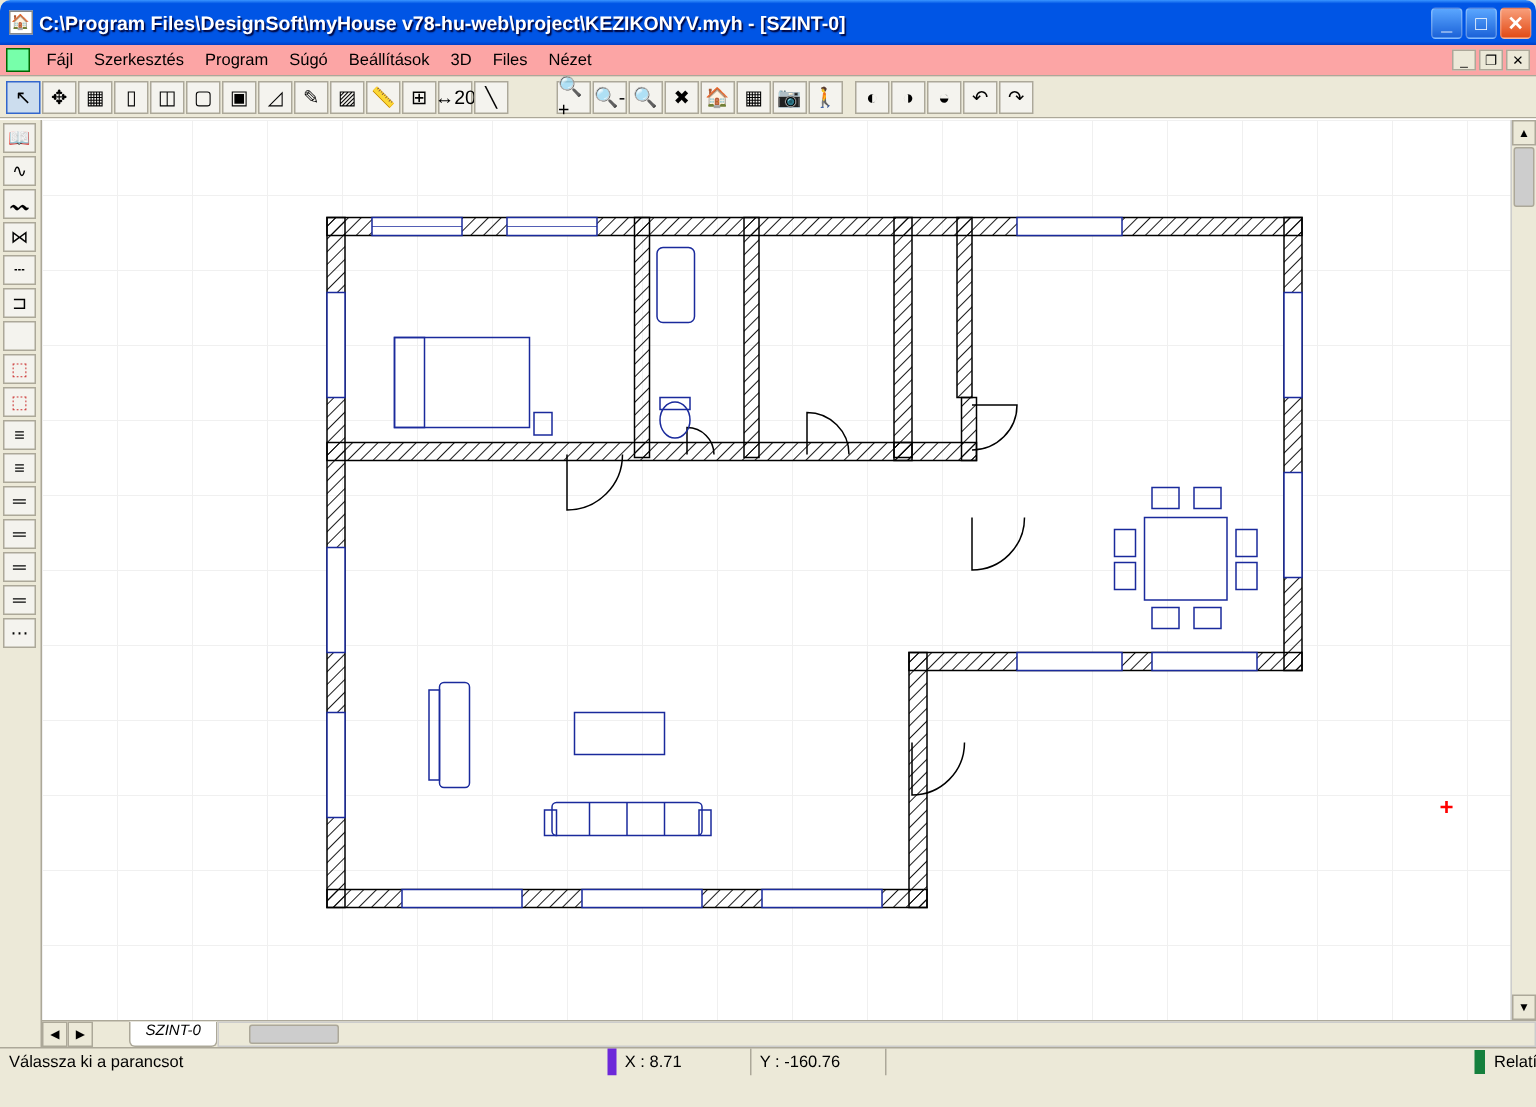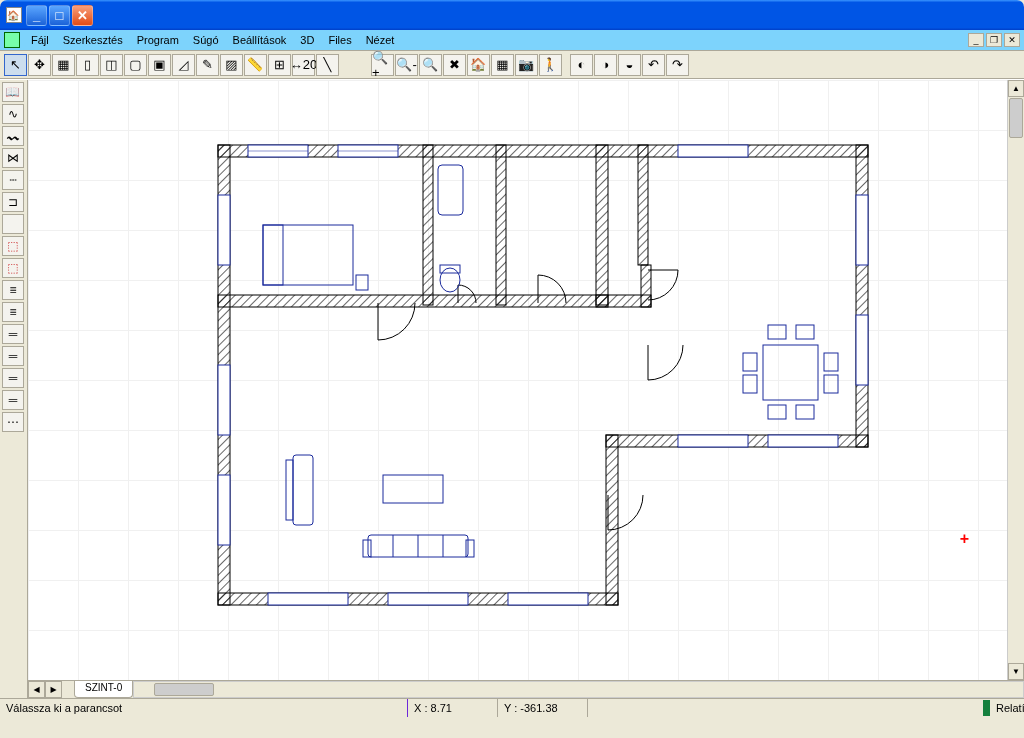--- a/index.html
+++ b/index.html
@@ -8,21 +8,21 @@
   
   .titlebar { height: 30px; background: linear-gradient(to bottom, #3a95ff 0%, #0055e5 8%, #0055e5 92%, #003ec7 100%); display: flex; align-items: center; color: #fff; font-weight: bold; padding: 0 3px 0 6px; font-size: 13px; border-radius: 7px 7px 0 0; }
   .titlebar .app-icon { width: 16px; height: 16px; background: #fff; border: 1px solid #888; margin-right: 4px; display:flex; align-items:center; justify-content:center; font-size:10px;}
   .titlebar .title-text { flex: 1; text-shadow: 1px 1px 1px #003; }
   .win-btns { display: flex; gap: 2px; }
   .win-btn { width: 21px; height: 21px; border-radius: 3px; border: 1px solid #fff4; display:flex; align-items:center; justify-content:center; font-weight:bold; color:#fff; }
   .win-min, .win-max { background: linear-gradient(to bottom, #5aa6ff, #1b62d8); }
   .win-close { background: linear-gradient(to bottom, #f89e7a, #e24b16); }
 
   
-  .menubar { height: 20px; background: #7dd3fc; display: flex; align-items: center; padding: 10px 4px; border-bottom: 1px solid #aca899; }
+  .menubar { height: 20px; background: #fca5a5; display: flex; align-items: center; padding: 10px 4px; border-bottom: 1px solid #aca899; }
   .menubar .m-icon { width:16px; height:16px; background:#7fa; border:1px solid #060; margin-right:4px;}
   .menu-item { padding: 2px 7px; cursor: default; }
   .mdi-btns { margin-left:auto; display:flex; gap:2px;}
   .mdi-btn { width:16px; height:14px; border:1px solid #aca899; background:#ece9d8; font-size:9px; display:flex; align-items:center; justify-content:center;}
 
   
   .toolbar { height: 28px; background: #ece9d8; border-bottom: 1px solid #aca899; display:flex; align-items:center; padding: 2px 4px; gap:1px;}
   .tbtn { width:23px; height:22px; border:1px solid #aca899; background:#f4f3ee; display:flex; align-items:center; justify-content:center; font-size:13px; cursor:default;}
   .tbtn.sel { background: #cde; border-color: #36c;}
   .tsep { width: 6px; }
@@ -45,39 +45,40 @@
   .vscroll .thumb{position:absolute;left:1px;right:1px;top:18px;height:40px;background:#cdcdcd;border:1px solid #aca899;border-radius:2px;}
 
   
   .plan { position:absolute; left:180px; top:55px; }
   .plan svg { overflow:visible; }
 
   
   .bottom-strip { height:18px; background:#ece9d8; border-top:1px solid #aca899; display:flex; align-items:stretch;}
   .hscroll { width:40px; display:flex;}
   .hscroll .hbtn{width:17px;border:1px solid #aca899;background:#ece9d8;display:flex;align-items:center;justify-content:center;font-size:8px;}
-  .sheet-tab { padding:1px 10px; background:#fff; border:1px solid #aca899; border-top:none; border-radius:0 0 4px 4px; margin-left:6px; font-size:10px;}
+  .sheet-tab { padding:1px 10px; background:#fff; border:1px solid #aca899; border-top:none; border-radius:0 0 4px 4px; margin-left:18px; font-size:10px;font-style:italic;}
   .hscroll-track{flex:1;background:#ece9d8;border:1px solid #ccc;position:relative;}
   .hscroll-track .hthumb{position:absolute;left:20px;width:60px;top:1px;bottom:1px;background:#cdcdcd;border:1px solid #aca899;border-radius:2px;}
 
   
   .statusbar { height:19px; background:#ece9d8; border-top:1px solid #aca899; display:flex; align-items:center; font-size:11px;}
   .status-cell { padding:2px 6px; border-right:1px solid #aca899; height:100%; display:flex; align-items:center;}
-  .status-main { flex:1; border-right:1px solid #6d28d9;}
+  .status-main { flex:1; border-right:6px solid #6d28d9;}
   .status-coord { width:90px;}
   .status-relativ { margin-left:auto; border-left:7px solid #15803d; width:41px; padding:2px 6px; text-align:right;}
 
   .cross { position:absolute; right:55px; top:450px; color:red; font-size:16px; font-weight:bold;}
 
 </style>
 </head>
 <body>
 
 <div class="titlebar">
   <div class="app-icon">🏠</div>
+  <div class="title-text">C:\Program Files\DesignSoft\myHouse v78-hu-web\project\KEZIKONYV.myh - [SZINT-0]</div>
   <div class="win-btns">
     <div class="win-btn win-min">_</div>
     <div class="win-btn win-max">□</div>
     <div class="win-btn win-close">✕</div>
   </div>
 </div>
 
 <div class="menubar">
   <div class="m-icon"></div>
   <div class="menu-item"><span>Fájl</span></div>
@@ -270,17 +271,17 @@
     </div>
   </div>
 </div>
 
 <div class="statusbar">
   <div class="status-cell status-main">Válassza ki a parancsot</div>
   <div class="status-cell status-coord">
     <span>X :</span>&nbsp;<span>8.71</span>
   </div>
   <div class="status-cell status-coord">
-    <span>Y :</span>&nbsp;<span>-361.38</span>
+    <span>Y :</span>&nbsp;<span>-160.76</span>
   </div>
   <div style="flex:1"></div>
   <div class="status-relativ">Relatív</div>
 </div>
 
 </body></html>

